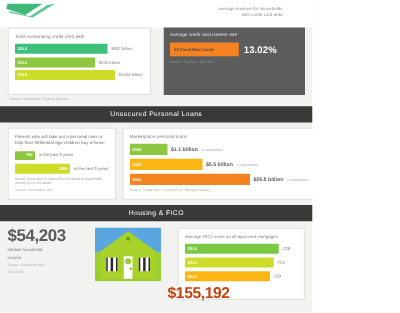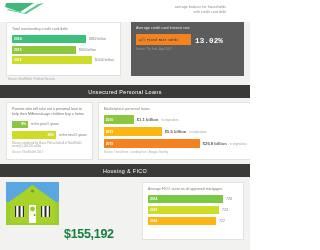--- a/index.html
+++ b/index.html
@@ -104,24 +104,23 @@
   }
   .bar-value {
     font-size: 3.4px;
     color: #86867f;
     white-space: nowrap;
   }
 
   
   .rate-row {
     display: flex;
-    align-items: flex-end;
+    align-items: center;
     margin-bottom: 3px;
     gap: 4px;
-    font-family: Liberation Mono, monospace;
   }
   .rate-bar {
     height: 11px;
     display: flex;
     align-items: center;
     padding-left: 3px;
     border-radius: 0.5px;
   }
   .rate-label {
     font-size: 3.2px;
@@ -269,21 +268,21 @@
     margin-top: 2px;
   }
   .house-wrap {
     width: 56px;
     position: relative;
   }
   .house-img { width: 53px; height: 43px; display:block; }
   .big-money-2 {
     font-size: 12.5px;
     font-weight: bold;
-    color: #15803d;
+    color: #c2410c;
     letter-spacing: -0.3px;
     position: absolute;
     left: 58px;
     top: 45px;
     white-space: nowrap;
   }
 
   .fico-panel {
     width: 102px;
     margin-left: auto;
@@ -440,20 +439,27 @@
       <div class="source">Source: TransUnion / LendingTree / Morgan Stanley</div>
     </div>
   </div>
 
   <div class="band">
     <span class="band-title">Housing &amp; FICO</span>
   </div>
 
   <div class="housing-row">
 
+    <div class="housing-left">
+      <div class="big-money">$54,203</div>
+      <div class="money-caption">median household</div>
+      <div class="money-caption">income</div>
+      <div class="source">Source: Census Bureau</div>
+      <div class="source">ACS 2015</div>
+    </div>
 
     <div class="house-wrap">
       <svg class="house-img" viewBox="0 0 53 43">
         <rect x="0" y="0" width="53" height="20" fill="#5aa6e0"></rect>
         <rect x="0" y="20" width="53" height="23" fill="#9acd32"></rect>
         <polygon points="26.5,3 50,20 3,20" fill="#a8d12a"></polygon>
         <rect x="4" y="19" width="45" height="22" fill="#a8d12a"></rect>
         <circle cx="26.5" cy="9" r="1.6" fill="#6d9e10"></circle>
         <rect x="9" y="24" width="9" height="11" fill="#ffffff"></rect>
         <rect x="12.5" y="24" width="2" height="11" fill="#2b2b2b"></rect>

